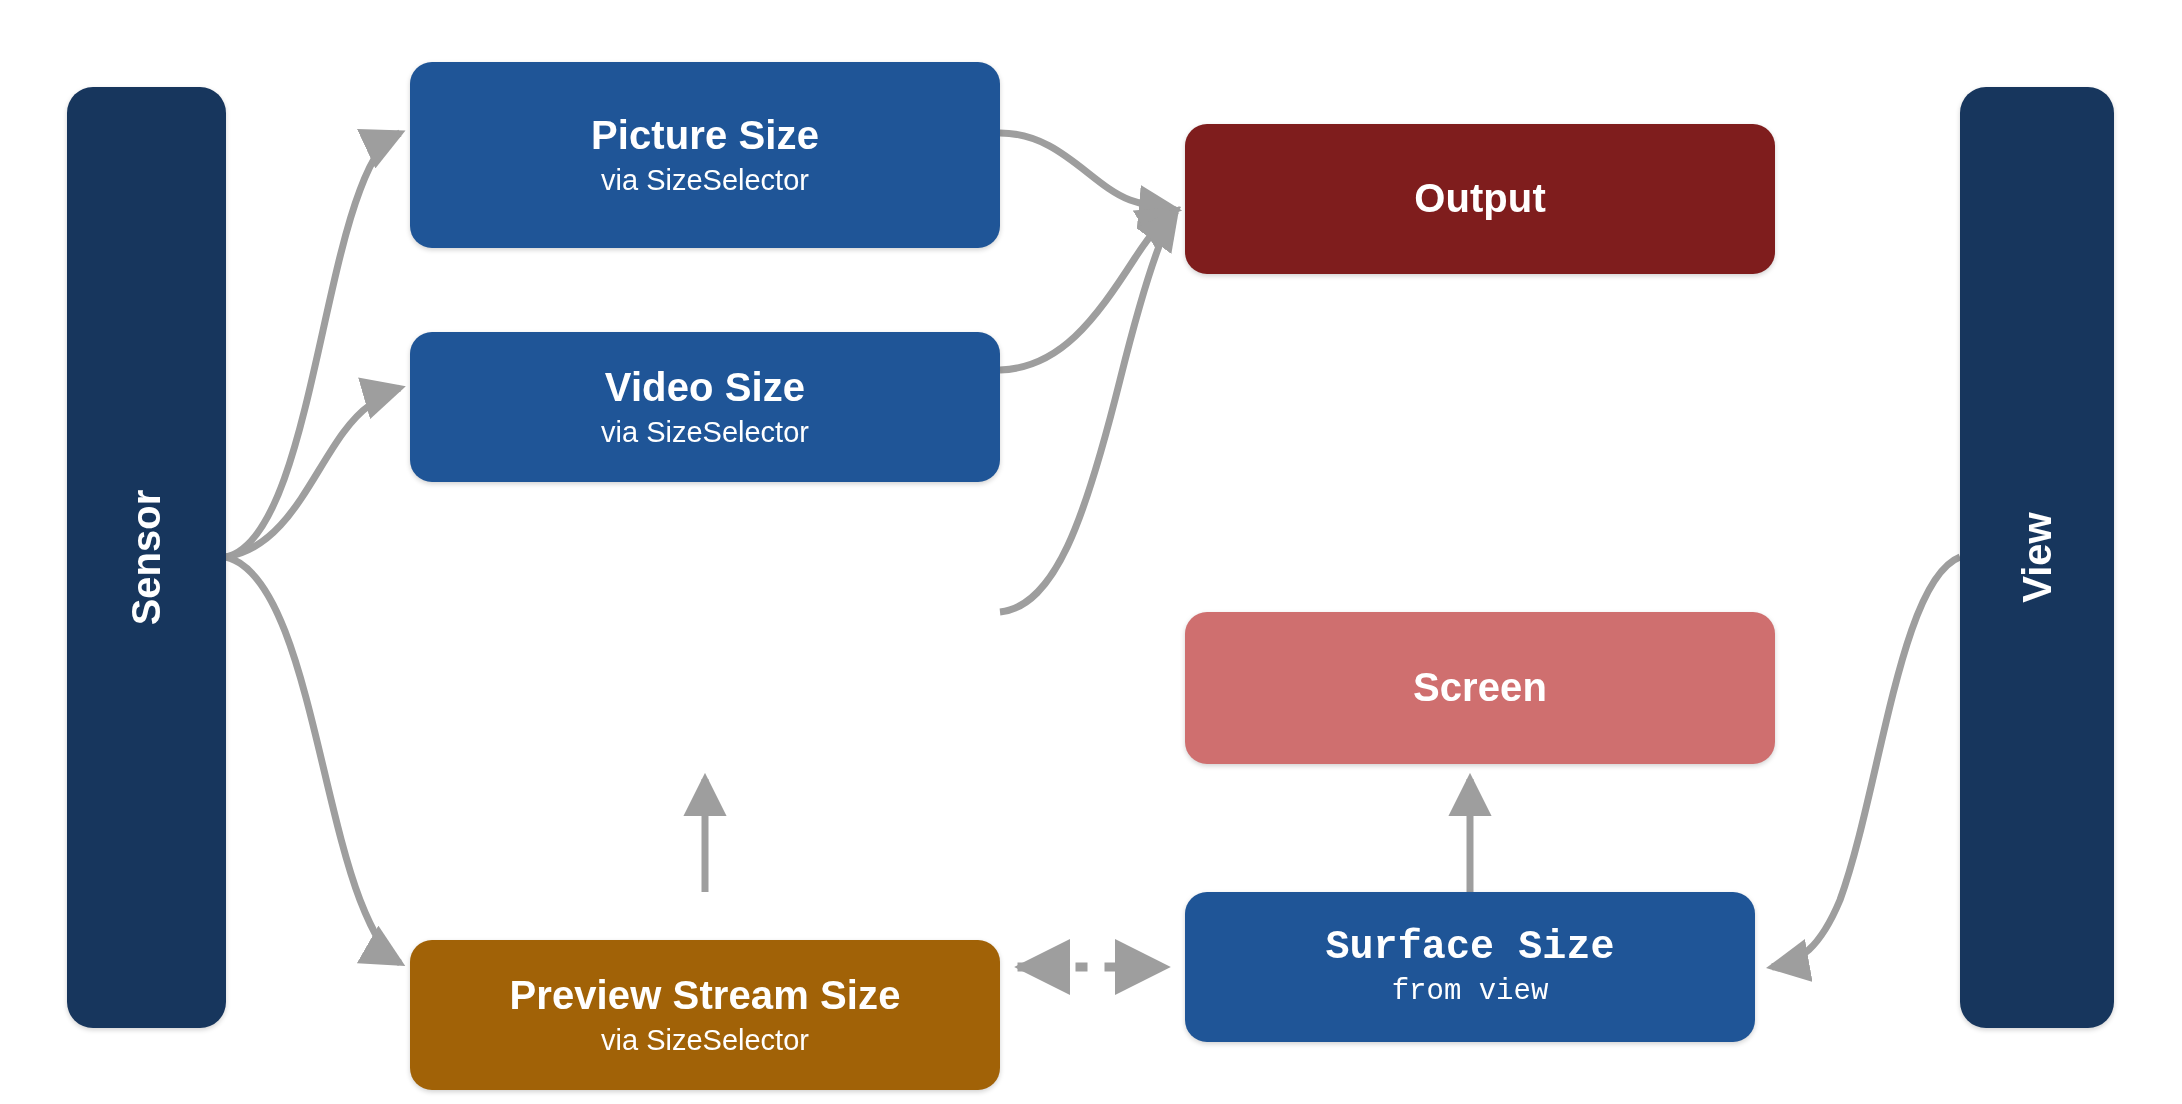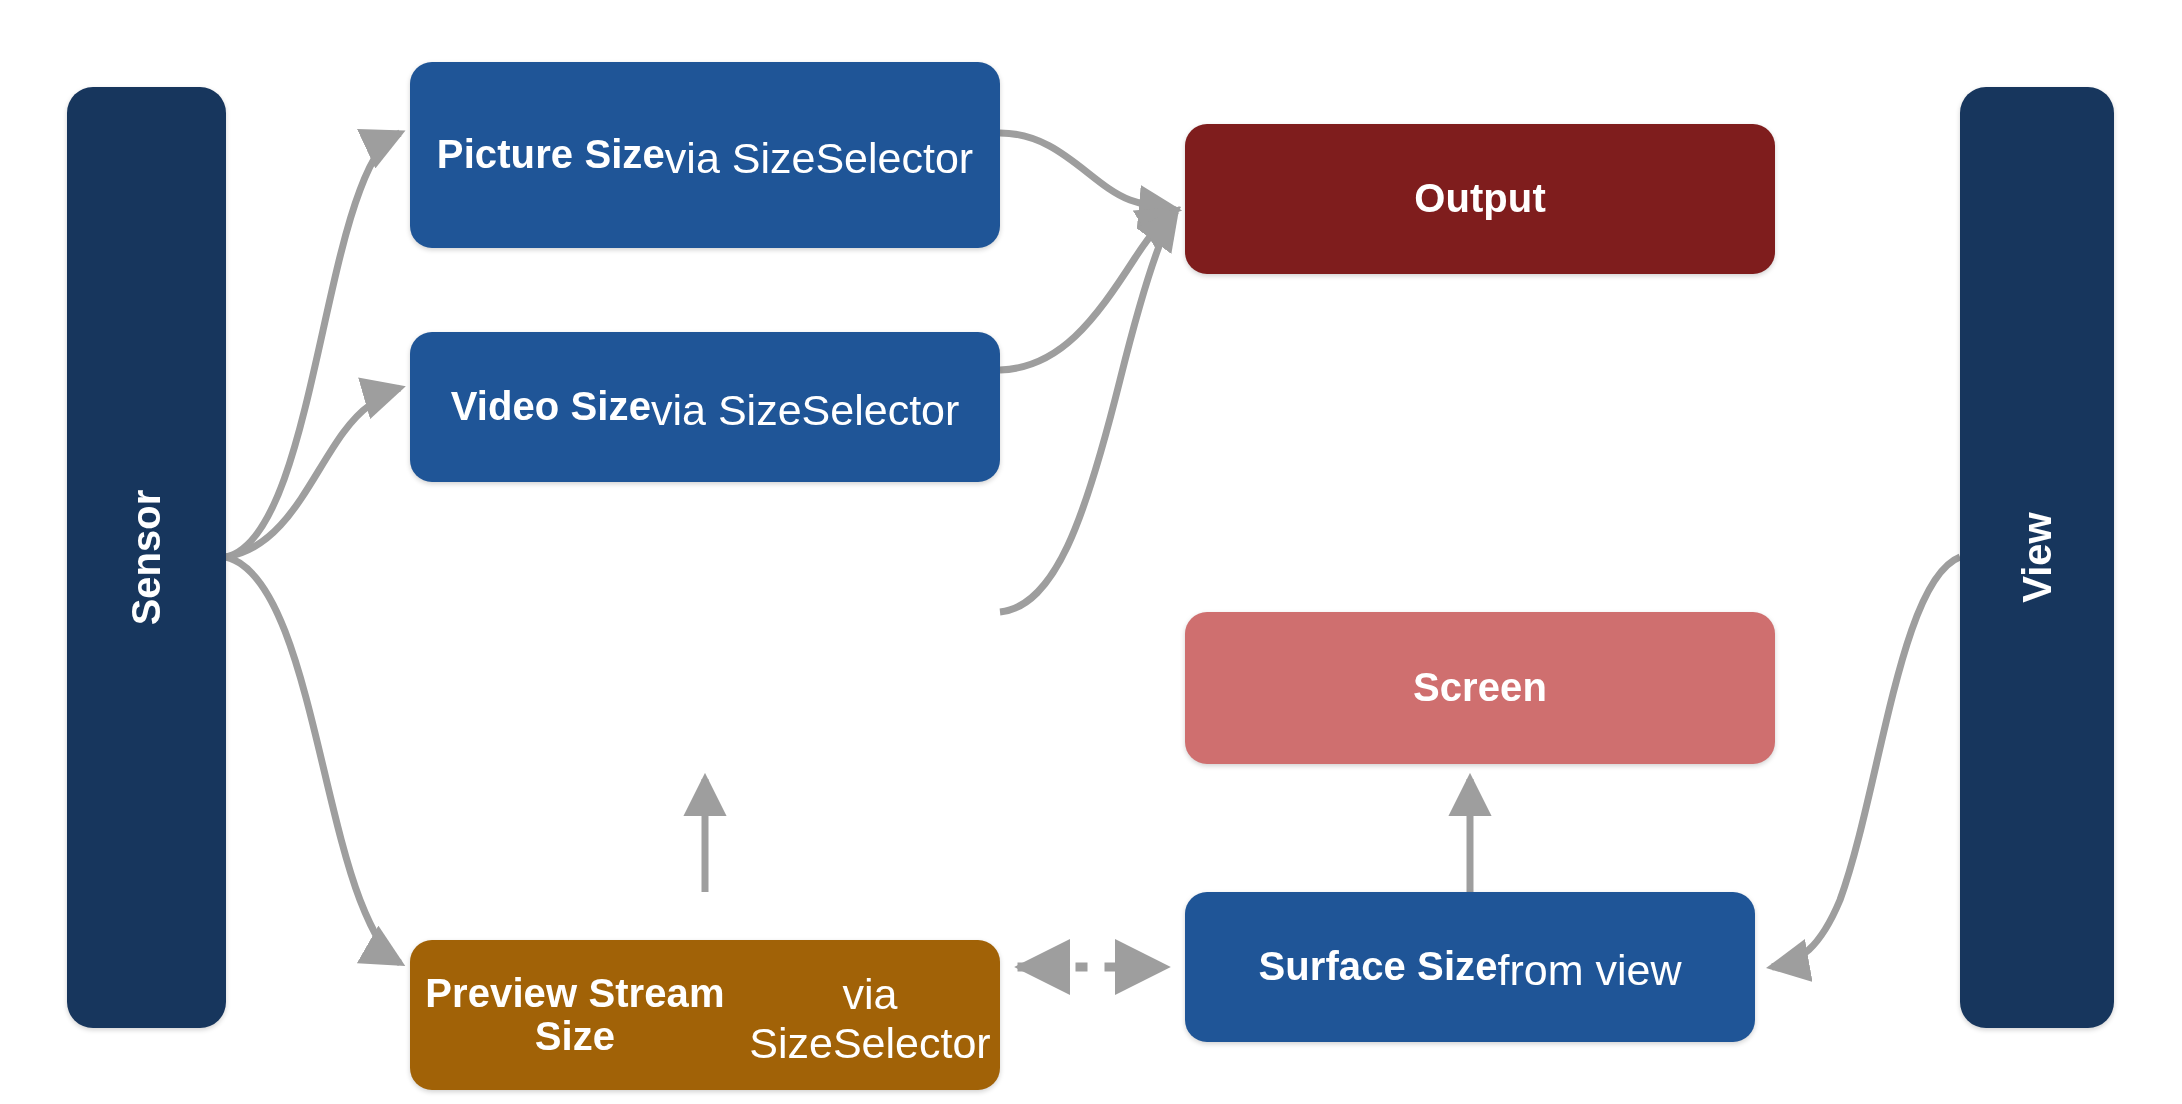--- a/index.html
+++ b/index.html
@@ -23,36 +23,36 @@
     top: 0;
     width: 2182px;
     height: 1104px;
     pointer-events: none;
   }
   .node {
     position: absolute;
     box-sizing: border-box;
     border-radius: 22px;
     display: flex;
-    flex-direction: row;
+    flex-direction: column;
     align-items: center;
     justify-content: center;
     color: #ffffff;
     text-align: center;
     box-shadow: 0 2px 5px rgba(0,0,0,0.18);
   }
   .node .title {
     font-weight: bold;
     font-size: 40px;
     line-height: 1.08;
     letter-spacing: 0.1px;
   }
   .node .sub {
     font-weight: normal;
-    font-size: 43px;
+    font-size: 29px;
     line-height: 1.12;
     margin-top: 7px;
   }
   .node.rail {
     border-radius: 26px;
   }
   .rail .rail-label {
     font-weight: bold;
     font-size: 40px;
     transform: rotate(-90deg);
@@ -115,21 +115,21 @@
   </div>
 
   <div class="node" style="left:1185px; top:124px; width:590px; height:150px; background:#7f1d1d;">
     <span class="title">Output</span>
   </div>
 
   <div class="node" style="left:1185px; top:612px; width:590px; height:152px; background:#cf6f6f;align-items:center;">
     <span class="title">Screen</span>
   </div>
 
-  <div class="node" style="left:1185px; top:892px; width:570px; height:150px; background:#1f5597;">
+  <div class="node" style="left:1185px; top:892px; width:570px; height:150px; background:#1f5597;font-family:Liberation Mono, monospace;">
     <span class="title">Surface Size</span>
     <span class="sub">from view</span>
   </div>
 
   <div class="node rail" style="left:1960px; top:87px; width:154px; height:941px; background:#17365d;">
     <span class="rail-label">View</span>
   </div>
 
 </div>
 

